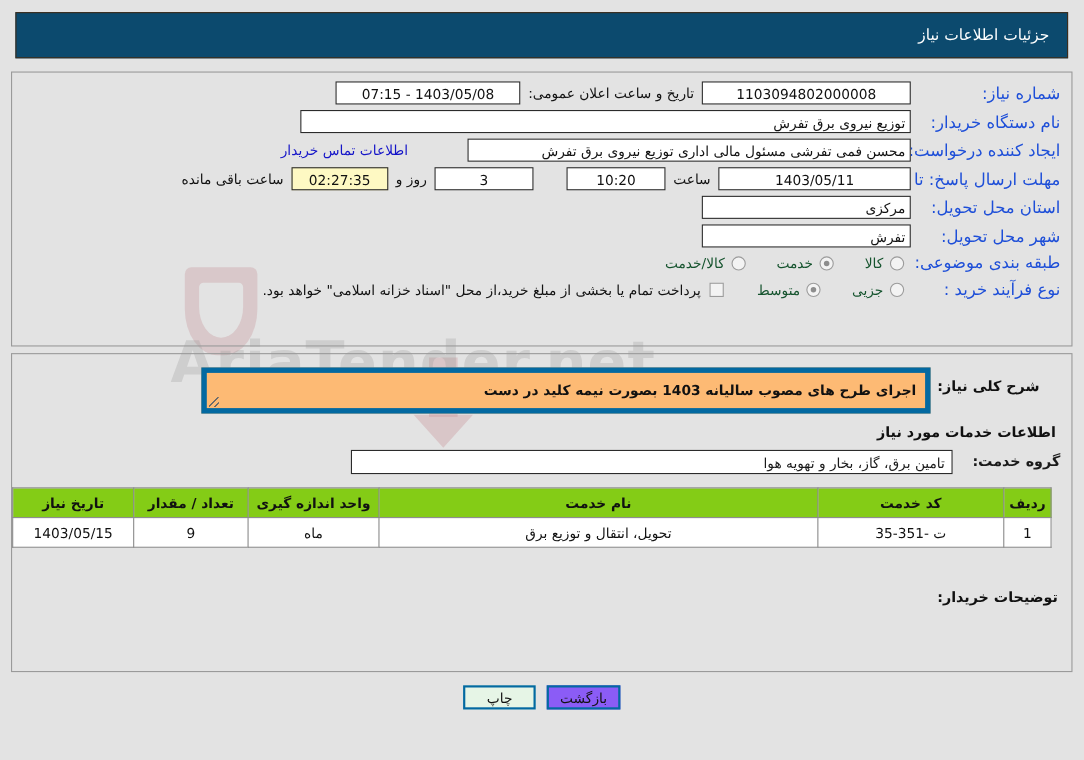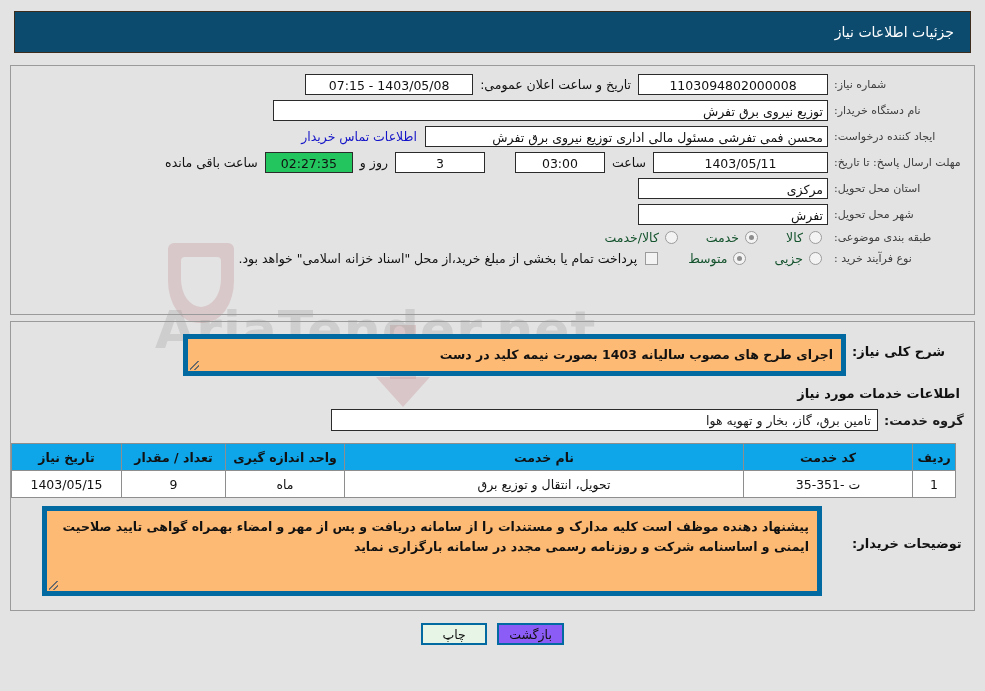--- a/index.html
+++ b/index.html
@@ -97,52 +97,52 @@
     background: transparent;
     box-sizing: border-box;
     position: relative;
   }
   .panel.p1 { height: 250px; padding: 8px 10px 0 10px; }
   .panel.p2 { margin-top: 6px; height: 290px; padding: 8px 10px; }
 
   
   .frow { display: flex; align-items: center; margin-bottom: 5px; }
   .lbl {
-    text-align: left;
+    text-align: right;
     padding-left: 6px;
-    color: #404040;
-    font-size: 11px;
+    color: #1d4ed8;
+    font-size: 15px;
     white-space: nowrap;
   }
   .lbl.w1 { width: 130px; }
   .fld {
     border: 1px solid #2b2b2b;
     background: #ffffff;
     height: 21px;
     line-height: 21px;
     box-sizing: border-box;
     padding: 0 4px;
     font-size: 12.5px;
     text-align: center;
     color: #111;
     overflow: hidden;
     white-space: nowrap;
   }
   .fld.right { text-align: right; }
   .fld.num  { width: 190px; }
   .fld.wide { width: 555px; }
-  .fld.wide2{ width: 403px; }
+  .fld.wide2{ width: 403px; margin-left: 46px; }
   .fld.date { width: 168px; }
   .fld.time { width: 90px; }
   .fld.days { width: 90px; }
   .fld.prov { width: 190px; text-align: right; }
   .fld.dtg  { width: 175px; }
   .fld.count{
     width: 88px;
-    background: #22c55e;
+    background: #fef9c3;
     text-align: center;
   }
   .mini-lbl {
     font-size: 12.5px;
     color: #111;
     padding: 0 7px;
     white-space: nowrap;
   }
   .link {
     color: #1414c8;
@@ -230,21 +230,21 @@
       linear-gradient(135deg, transparent 0 72%, #6b6b6b 72% 82%, transparent 82% 100%);
   }
 
   
   .grp-row { display: flex; align-items: center; margin: 6px 0 12px 0; }
   .grp-lbl {
     font-size: 13px;
     font-weight: bold;
     width: 80px;
     text-align: left;
-    padding-left: 6px;
+    padding-left: 18px;
     white-space: nowrap;
   }
   .grp-fld {
     border: 1px solid #2b2b2b;
     background: #ffffff;
     height: 22px;
     line-height: 22px;
     width: 547px;
     box-sizing: border-box;
     padding: 0 6px;
@@ -254,21 +254,21 @@
 
   
   table.items {
     width: 890px;
     border-collapse: collapse;
     margin: 0 8px 0 0;
     font-size: 12.5px;
     table-layout: fixed;
   }
   table.items th {
-    background: #0ea5e9;
+    background: #84cc16;
     border: 1px solid #8e8e8e;
     height: 26px;
     font-weight: bold;
     color: #111;
     text-align: center;
     padding: 0 4px;
   }
   table.items td {
     background: #ffffff;
     border: 1px solid #8e8e8e;
@@ -340,21 +340,21 @@
     <div class="frow">
       <div class="lbl w1">ایجاد کننده درخواست:</div>
       <div class="fld wide2 right">محسن فمی تفرشی مسئول مالی اداری توزیع نیروی برق تفرش</div>
       <div class="link">اطلاعات تماس خریدار</div>
     </div>
 
     <div class="frow">
       <div class="lbl w1">مهلت ارسال پاسخ: تا تاریخ:</div>
       <div class="fld dtg">1403/05/11</div>
       <div class="mini-lbl">ساعت</div>
-      <div class="fld time">03:00</div>
+      <div class="fld time">10:20</div>
       <div style="width:30px"></div>
       <div class="fld days">3</div>
       <div class="mini-lbl">روز و</div>
       <div class="fld count">02:27:35</div>
       <div class="mini-lbl">ساعت باقی مانده</div>
     </div>
 
     <div class="frow">
       <div class="lbl w1">استان محل تحویل:</div>
       <div class="fld prov">مرکزی</div>
@@ -429,21 +429,20 @@
           <td>تحویل، انتقال و توزیع برق</td>
           <td>ماه</td>
           <td>9</td>
           <td class="num-ltr">1403/05/15</td>
         </tr>
       </tbody>
     </table>
 
     <div class="ta-row" style="margin-top:8px;">
       <div class="ta-lbl" style="padding-top:30px;margin-left:24px;">توضیحات خریدار:</div>
-      <div class="ta notes">پیشنهاد دهنده موظف است کلیه مدارک و مستندات را از سامانه دریافت و پس از مهر و امضاء بهمراه گواهی تایید صلاحیت ایمنی و اساسنامه شرکت و روزنامه رسمی مجدد در سامانه بارگزاری نماید</div>
     </div>
 
   </div>
 
   <div class="footer">
     <div class="btn back">بازگشت</div>
     <div class="btn print">چاپ</div>
   </div>
 
 </div>

